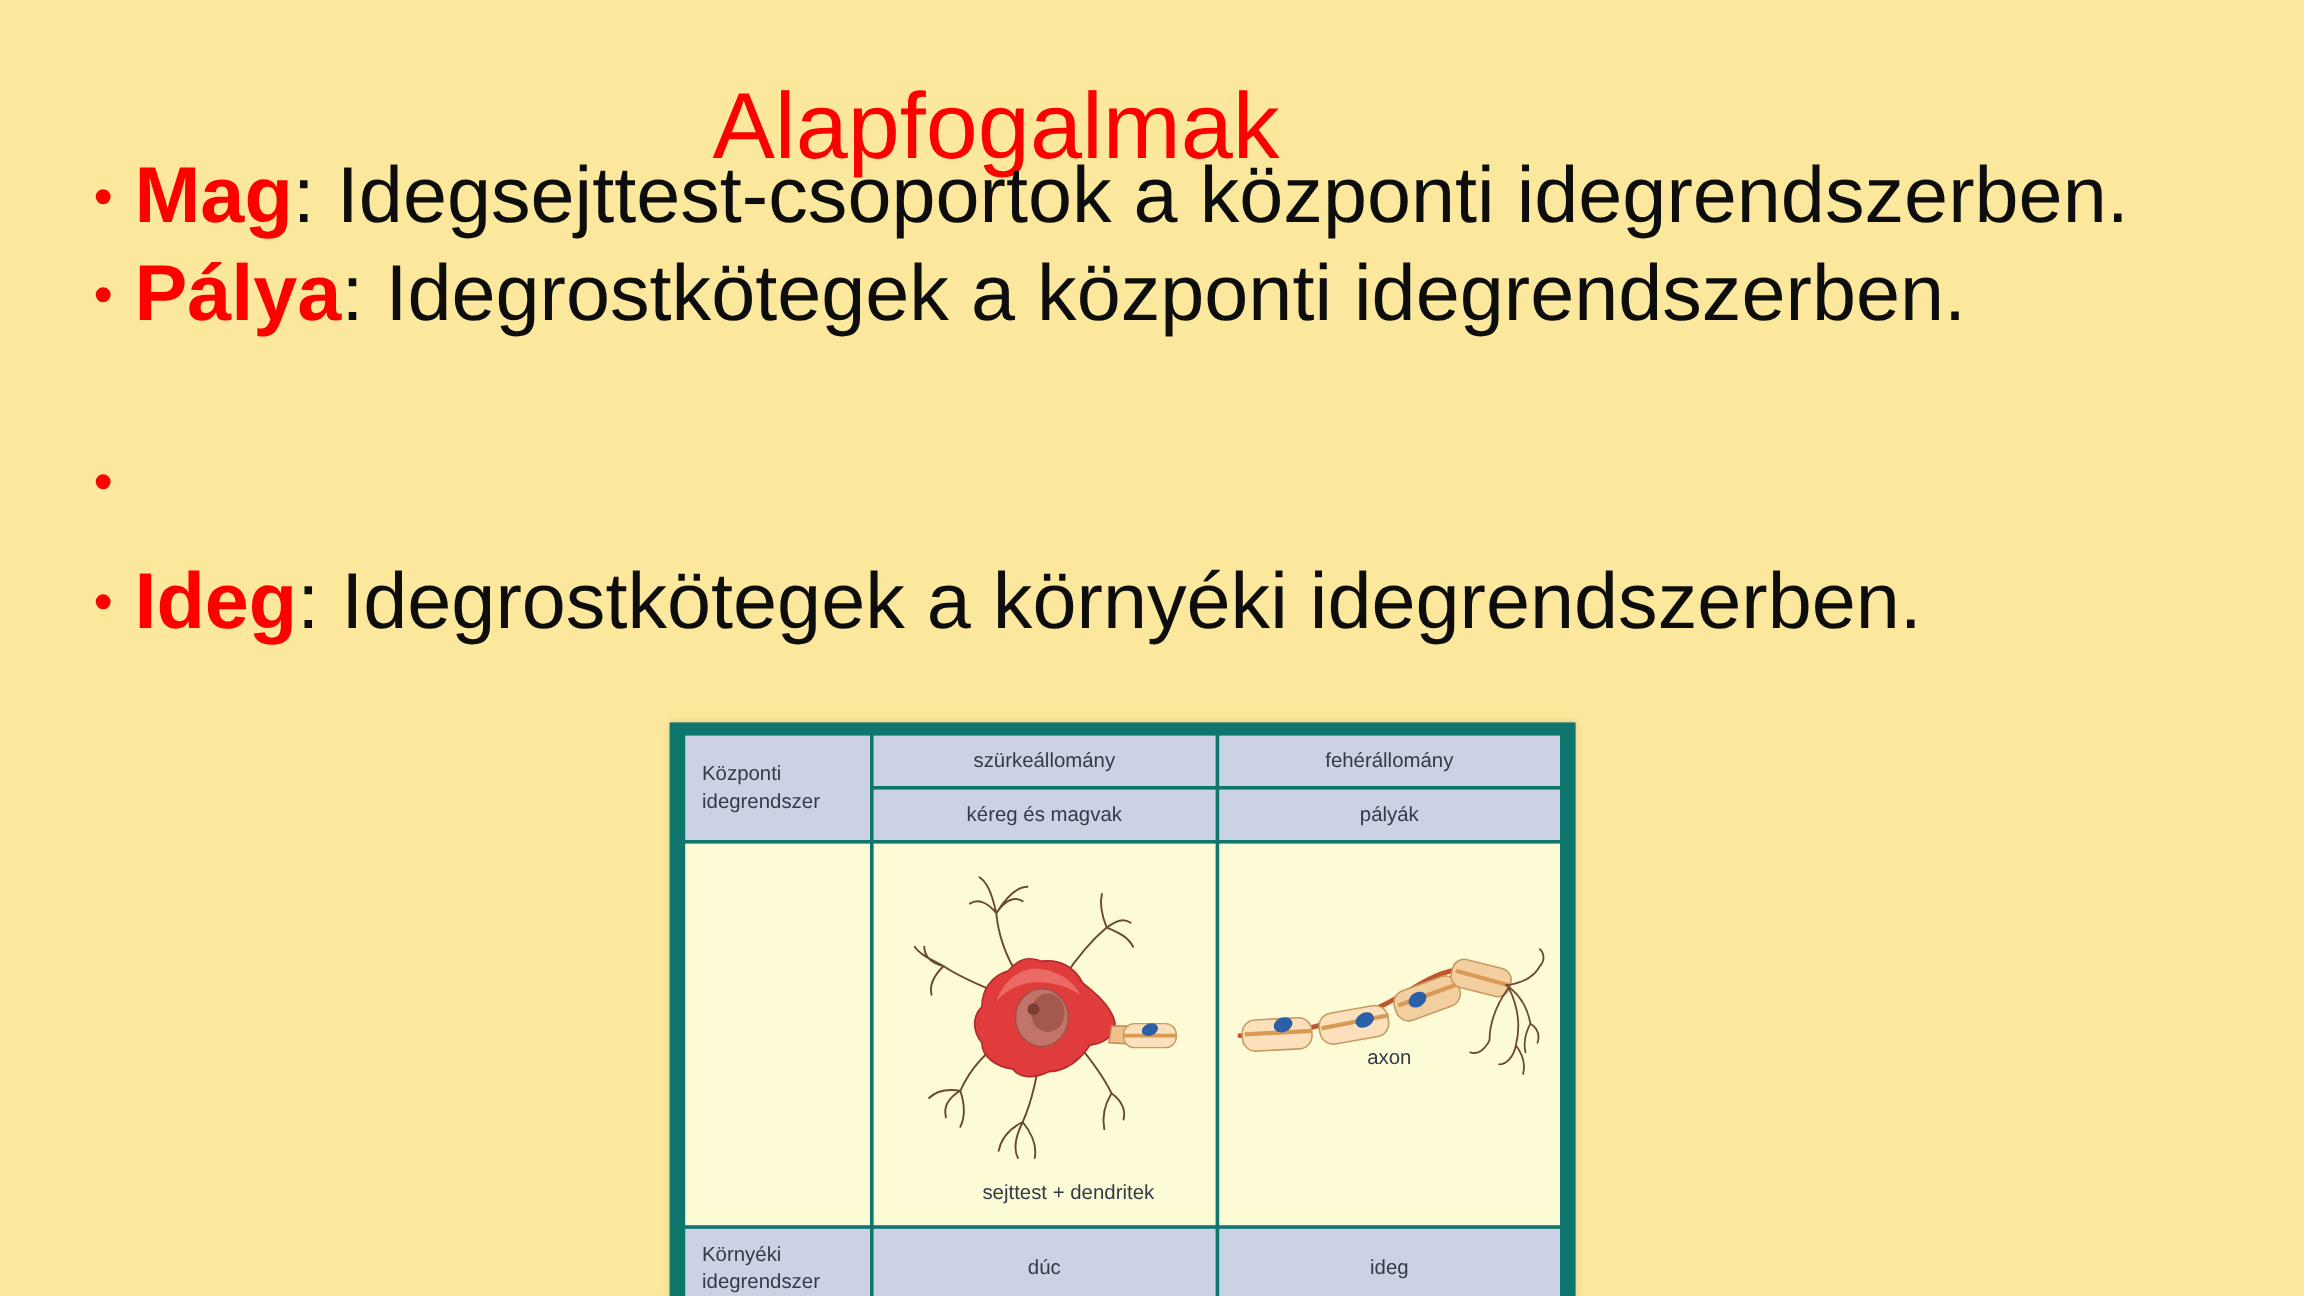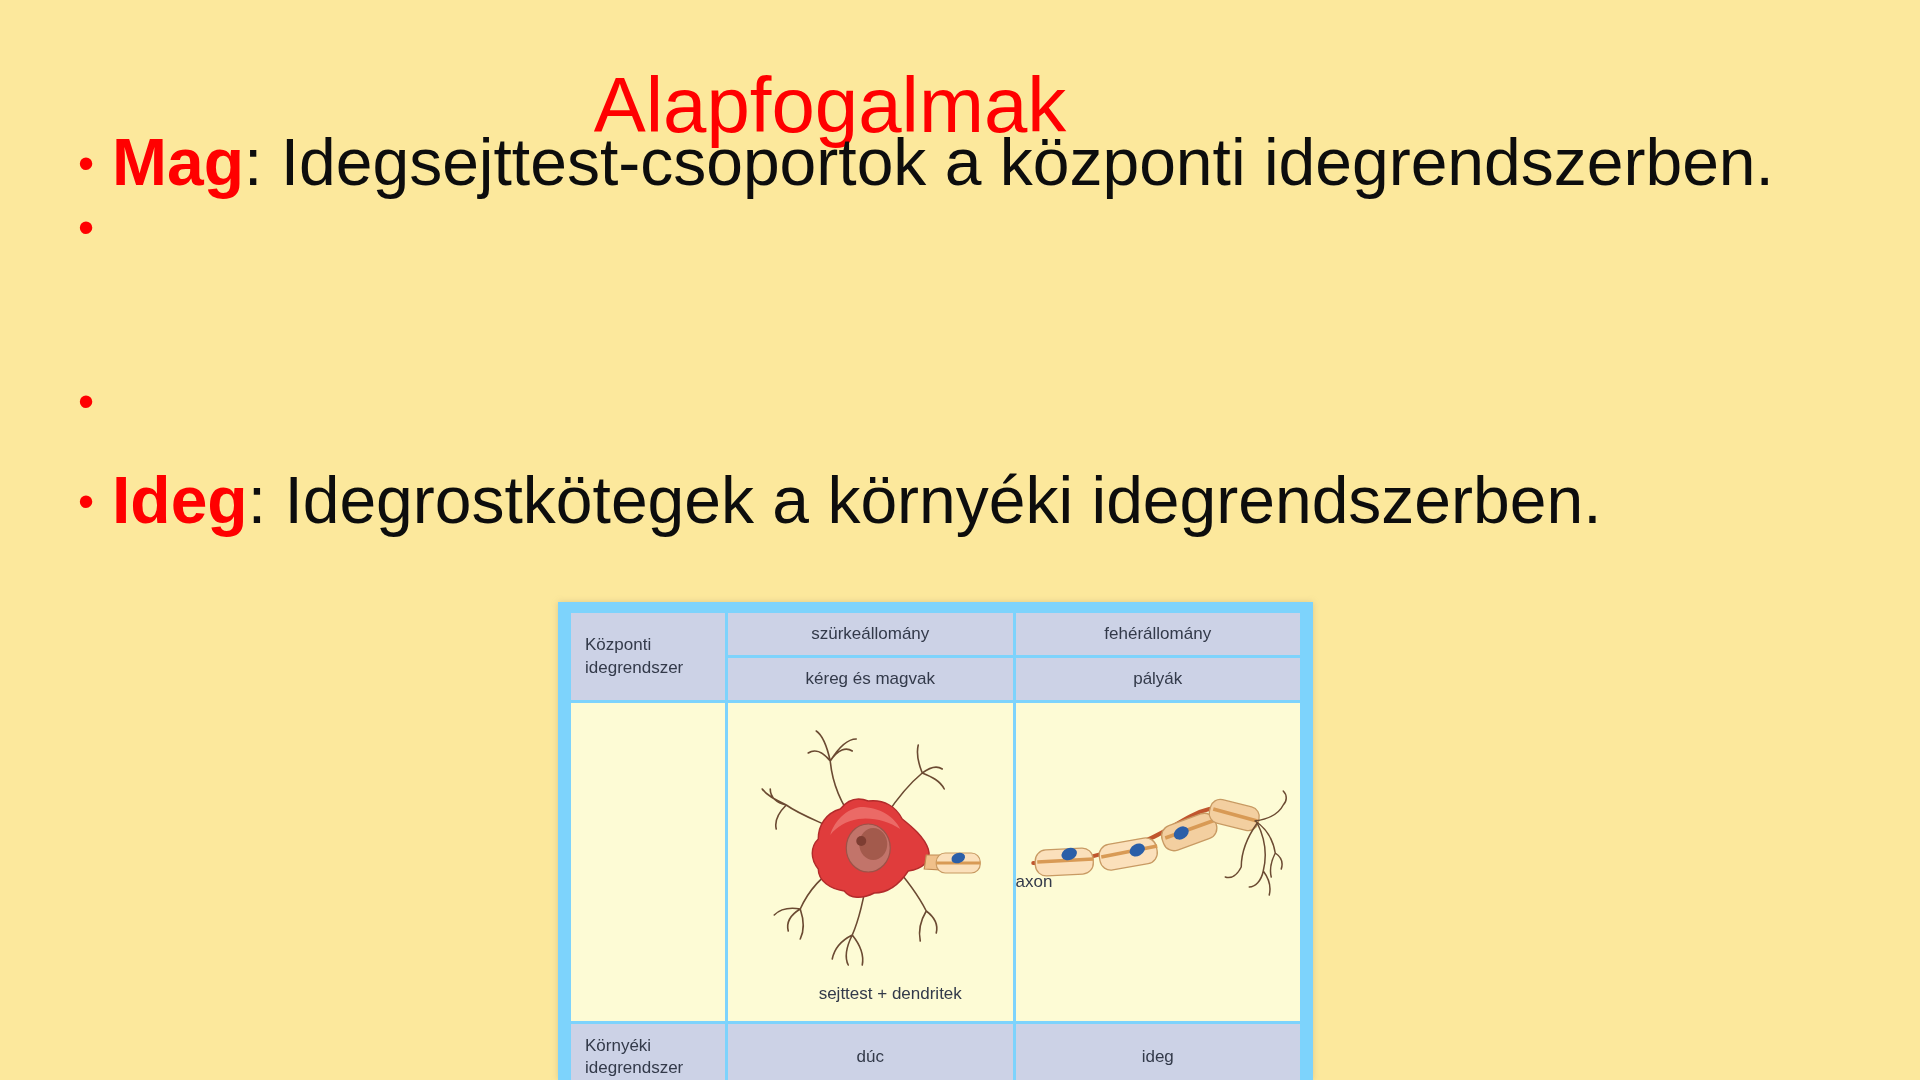--- a/index.html
+++ b/index.html
@@ -72,21 +72,21 @@
     font-weight: bold;
   }
 
   
   .figure {
     position: absolute;
     left: 558px;
     top: 602px;
     width: 755px;
     height: 478px;
-    background: #7dd3fc;
+    background: #0f766e;
     padding: 8px 10px 0 10px;
     box-sizing: border-box;
     box-shadow: 0 0 6px rgba(160,150,110,0.35);
   }
   .fig-table {
     width: 100%;
     border-collapse: separate;
     border-spacing: 3px;
     table-layout: fixed;
   }
@@ -128,21 +128,21 @@
     text-align: center;
     font-size: 17px;
     color: #333a4a;
     margin-left: 40px;
   }
   .axon-label {
     position: absolute;
     left: 0;
     right: 0;
     top: 168px;
-    text-align: left;
+    text-align: center;
     font-size: 17px;
     color: #333a4a;
   }
   .neuron-svg, .axon-svg {
     position: absolute;
     top: 0; left: 0;
     width: 100%;
     height: 100%;
     display: block;
   }
@@ -156,20 +156,21 @@
 
   <div class="bullets">
 
     <div class="bullet-row">
       <span class="bullet-dot">•</span>
       <span class="bullet-text"><span class="term">Mag</span><span>: </span><span>Idegsejttest-csoportok a központi idegrendszerben.</span></span>
     </div>
 
     <div class="bullet-row">
       <span class="bullet-dot">•</span>
+      <span class="bullet-text"><span class="term">Pálya</span><span>: </span><span>Idegrostkötegek a központi idegrendszerben.</span></span>
     </div>
 
     <div class="bullet-row spacer"></div>
 
     <div class="bullet-row">
       <span class="bullet-dot">•</span>
     </div>
 
     <div class="bullet-row">
       <span class="bullet-dot">•</span>

